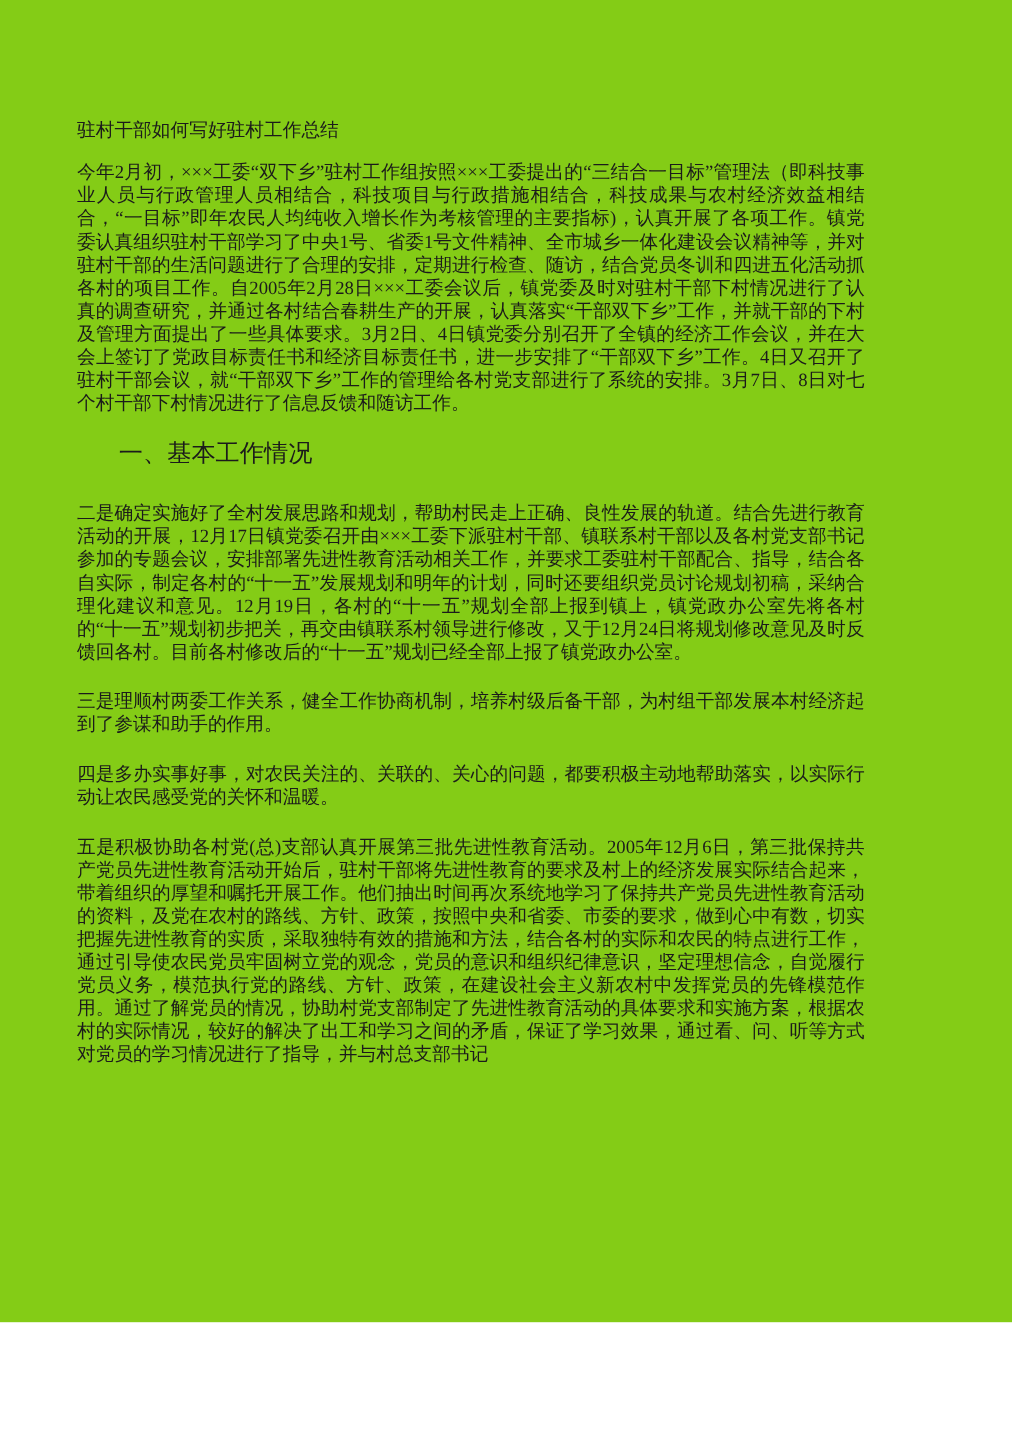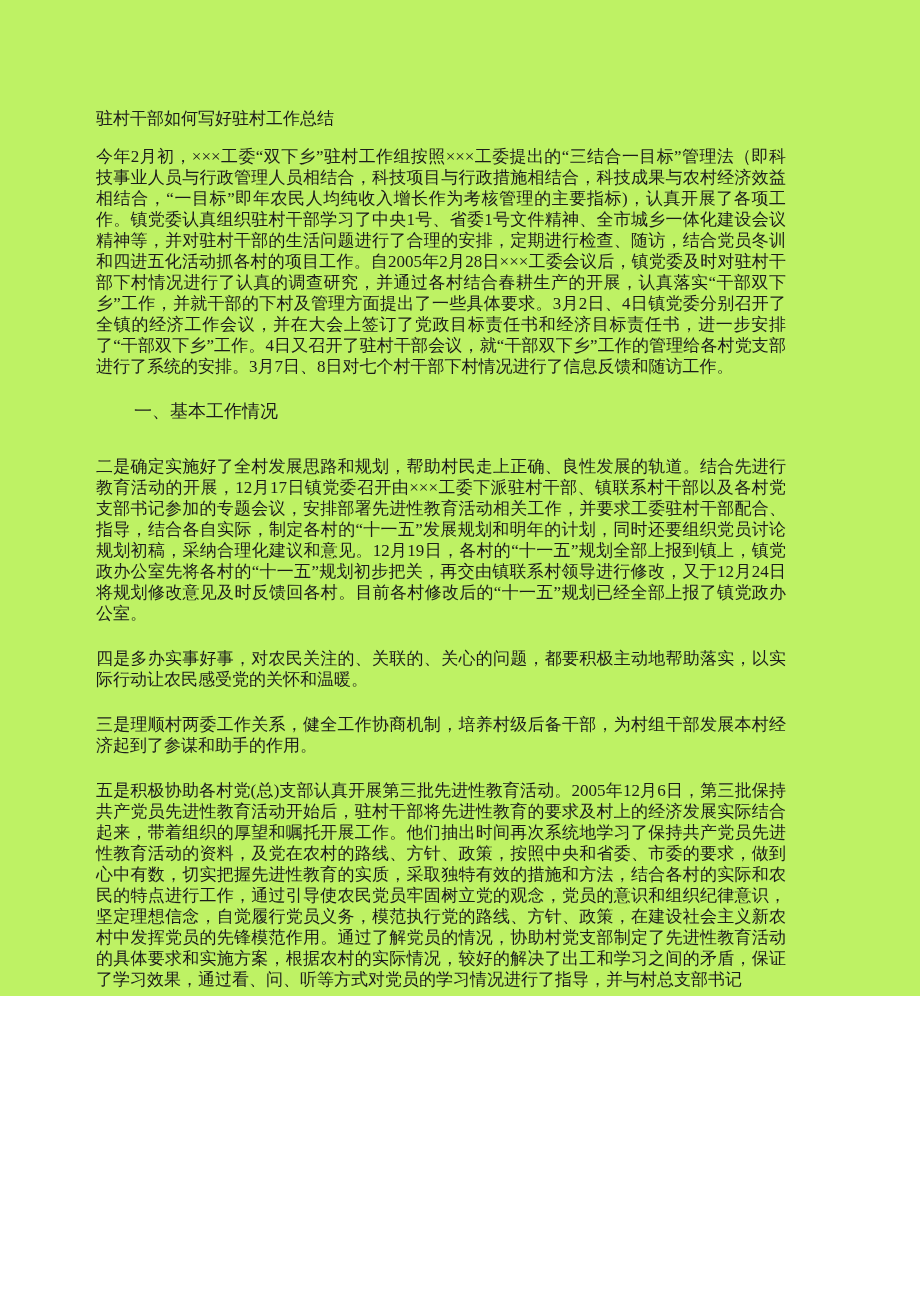--- a/index.html
+++ b/index.html
@@ -8,58 +8,58 @@
     background: #ffffff;
   }
   body {
     width: 920px;
     height: 1302px;
     overflow: hidden;
   }
   .page {
     box-sizing: border-box;
     width: 920px;
-    height: 996px;
-    background: #bef264;
-    padding: 108px 134px 40px 96px;
+    height: 1202px;
+    background: #84cc16;
+    padding: 108px 134px 40px 70px;
     font-family: "Liberation Serif", "DejaVu Serif", serif;
     color: #1b1b1b;
   }
   .doc-title {
     font-size: 17px;
     font-weight: normal;
     line-height: 21px;
     margin: 0 0 17px 0;
   }
   .para {
     font-size: 17px;
     line-height: 21px;
     margin: 0 0 24px 0;
     text-align: justify;
     word-break: break-all;
   }
   .section-heading {
-    font-size: 18px;
+    font-size: 22px;
     font-weight: normal;
     line-height: 21px;
     margin: 10px 0 34px 0;
     text-indent: 38px;
   }
 </style>
 </head>
 <body>
 
 <div class="page">
   <div class="doc-title">驻村干部如何写好驻村工作总结</div>
 
   <p class="para">今年2月初，×××工委“双下乡”驻村工作组按照×××工委提出的“三结合一目标”管理法（即科技事业人员与行政管理人员相结合，科技项目与行政措施相结合，科技成果与农村经济效益相结合，“一目标”即年农民人均纯收入增长作为考核管理的主要指标)，认真开展了各项工作。镇党委认真组织驻村干部学习了中央1号、省委1号文件精神、全市城乡一体化建设会议精神等，并对驻村干部的生活问题进行了合理的安排，定期进行检查、随访，结合党员冬训和四进五化活动抓各村的项目工作。自2005年2月28日×××工委会议后，镇党委及时对驻村干部下村情况进行了认真的调查研究，并通过各村结合春耕生产的开展，认真落实“干部双下乡”工作，并就干部的下村及管理方面提出了一些具体要求。3月2日、4日镇党委分别召开了全镇的经济工作会议，并在大会上签订了党政目标责任书和经济目标责任书，进一步安排了“干部双下乡”工作。4日又召开了驻村干部会议，就“干部双下乡”工作的管理给各村党支部进行了系统的安排。3月7日、8日对七个村干部下村情况进行了信息反馈和随访工作。</p>
 
   <div class="section-heading">一、基本工作情况</div>
 
 
   <p class="para">二是确定实施好了全村发展思路和规划，帮助村民走上正确、良性发展的轨道。结合先进行教育活动的开展，12月17日镇党委召开由×××工委下派驻村干部、镇联系村干部以及各村党支部书记参加的专题会议，安排部署先进性教育活动相关工作，并要求工委驻村干部配合、指导，结合各自实际，制定各村的“十一五”发展规划和明年的计划，同时还要组织党员讨论规划初稿，采纳合理化建议和意见。12月19日，各村的“十一五”规划全部上报到镇上，镇党政办公室先将各村的“十一五”规划初步把关，再交由镇联系村领导进行修改，又于12月24日将规划修改意见及时反馈回各村。目前各村修改后的“十一五”规划已经全部上报了镇党政办公室。</p>
 
+  <p class="para">三是理顺村两委工作关系，健全工作协商机制，培养村级后备干部，为村组干部发展本村经济起到了参谋和助手的作用。</p>
+
   <p class="para">四是多办实事好事，对农民关注的、关联的、关心的问题，都要积极主动地帮助落实，以实际行动让农民感受党的关怀和温暖。</p>
-
-  <p class="para">三是理顺村两委工作关系，健全工作协商机制，培养村级后备干部，为村组干部发展本村经济起到了参谋和助手的作用。</p>
 
   <p class="para">五是积极协助各村党(总)支部认真开展第三批先进性教育活动。2005年12月6日，第三批保持共产党员先进性教育活动开始后，驻村干部将先进性教育的要求及村上的经济发展实际结合起来，带着组织的厚望和嘱托开展工作。他们抽出时间再次系统地学习了保持共产党员先进性教育活动的资料，及党在农村的路线、方针、政策，按照中央和省委、市委的要求，做到心中有数，切实把握先进性教育的实质，采取独特有效的措施和方法，结合各村的实际和农民的特点进行工作，通过引导使农民党员牢固树立党的观念，党员的意识和组织纪律意识，坚定理想信念，自觉履行党员义务，模范执行党的路线、方针、政策，在建设社会主义新农村中发挥党员的先锋模范作用。通过了解党员的情况，协助村党支部制定了先进性教育活动的具体要求和实施方案，根据农村的实际情况，较好的解决了出工和学习之间的矛盾，保证了学习效果，通过看、问、听等方式对党员的学习情况进行了指导，并与村总支部书记</p>
 </div>
 
 </body></html>

